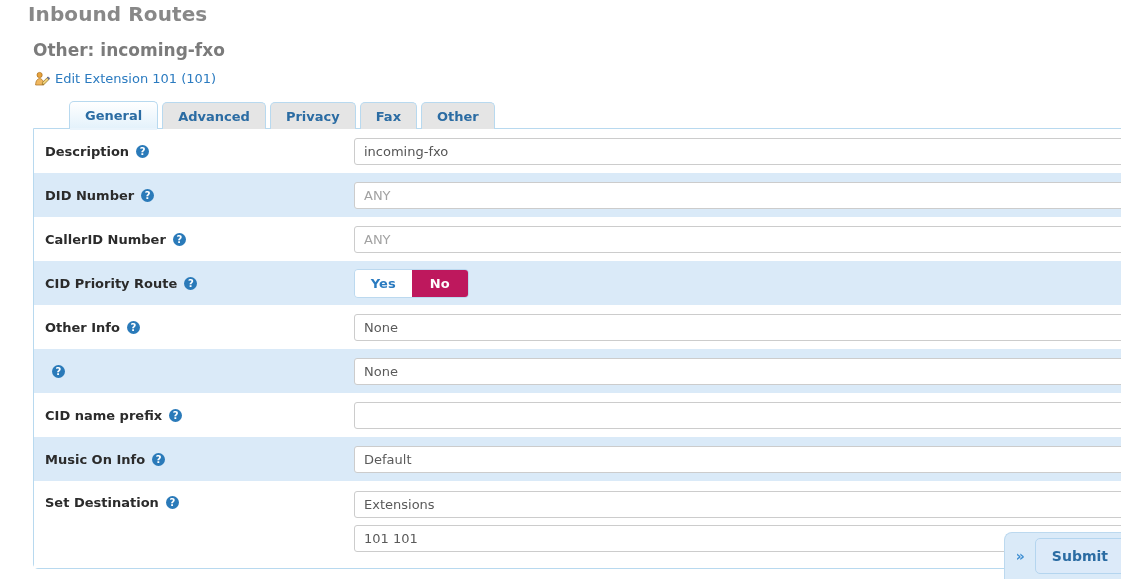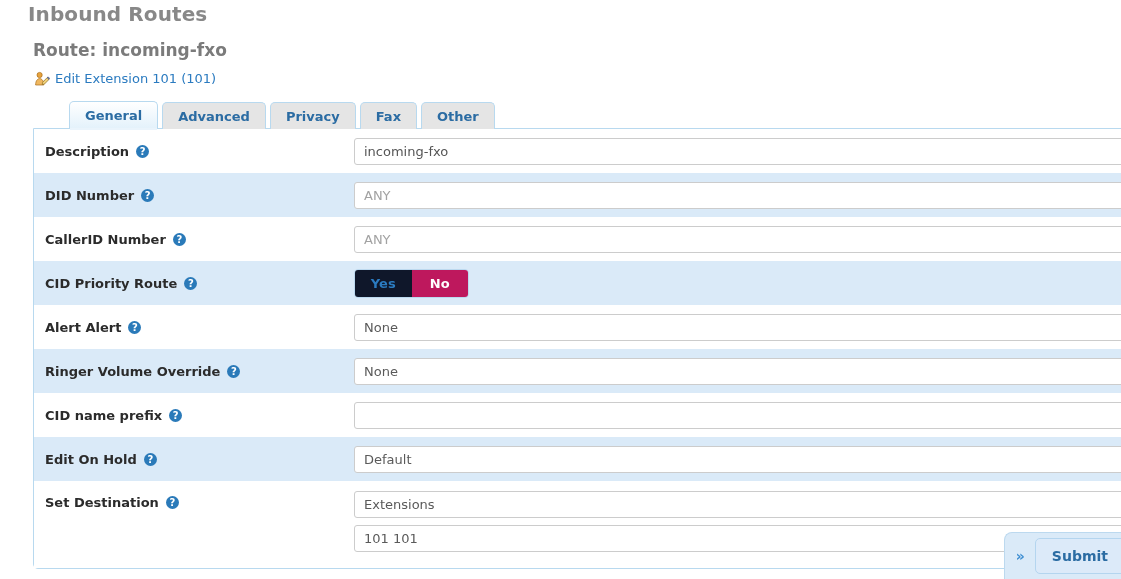--- a/index.html
+++ b/index.html
@@ -188,21 +188,21 @@
     box-sizing: border-box;
   }
   .toggle-btn {
     flex: 1 1 50%;
     display: flex;
     align-items: center;
     justify-content: center;
     font-size: 13px;
     font-weight: bold;
     cursor: pointer;
-    background: #0f172a;
+    background: #ffffff;
     color: #2b7bc0;
     box-sizing: border-box;
   }
   .toggle-btn.on {
     background: #be185d;
     color: #ffffff;
   }
 
   .dest-row { min-height: 87px; align-items: flex-start; padding-top: 10px; }
   .dest-row .row-label { padding-top: 4px; }
@@ -243,21 +243,21 @@
     padding: 9px 22px 9px 16px;
     cursor: pointer;
     white-space: nowrap;
     margin-right: -10px;
   }
 </style>
 </head>
 <body>
 
 <h1 class="page-title">Inbound Routes</h1>
-<h2 class="route-title">Route: incoming-fxo</h2>
+<h2 class="route-title">Other: incoming-fxo</h2>
 
 <div class="edit-link-row">
   <span class="user-edit-icon">
     <svg width="16" height="16" viewBox="0 0 16 16" xmlns="http://www.w3.org/2000/svg">
       <circle cx="5.6" cy="4" r="2.6" fill="#e8a33d" stroke="#a96c17" stroke-width="0.7"></circle>
       <path d="M1.6 14 C1.6 9.8 3.6 7.6 5.7 7.6 C7.8 7.6 9.8 9.8 9.8 14 Z" fill="#f0b860" stroke="#a96c17" stroke-width="0.7"></path>
       <path d="M8.6 11.3 L13.2 6.6 L15 8.4 L10.4 13.1 L8.2 13.6 Z" fill="#f2d27a" stroke="#8a6a20" stroke-width="0.7"></path>
       <path d="M13.2 6.6 L15 8.4 L15.6 7.3 L14.2 5.9 Z" fill="#6e7fb5" stroke="#3d4a74" stroke-width="0.6"></path>
     </svg>
   </span>
@@ -312,51 +312,50 @@
     <div class="row-field">
       <div class="toggle">
         <div class="toggle-btn">Yes</div>
         <div class="toggle-btn on">No</div>
       </div>
     </div>
   </div>
 
   <div class="form-row">
     <div class="row-label">
-      <span class="label-text">Alert Alert</span>
+      <span class="label-text">Other Info</span>
       <span class="help-icon">?</span>
     </div>
     <div class="row-field">
       <input class="txt-input sel" type="text" value="None" style="">
     </div>
   </div>
 
   <div class="form-row alt">
     <div class="row-label">
-      <span class="label-text">Ringer Volume Override</span>
       <span class="help-icon">?</span>
     </div>
     <div class="row-field">
       <input class="txt-input sel" type="text" value="None" style="">
     </div>
   </div>
 
   <div class="form-row">
     <div class="row-label">
       <span class="label-text">CID name prefix</span>
       <span class="help-icon">?</span>
     </div>
     <div class="row-field">
       <input class="txt-input" type="text" value="" style="">
     </div>
   </div>
 
   <div class="form-row alt">
     <div class="row-label">
-      <span class="label-text">Edit On Hold</span>
+      <span class="label-text">Music On Info</span>
       <span class="help-icon">?</span>
     </div>
     <div class="row-field">
       <input class="txt-input sel" type="text" value="Default" style="">
     </div>
   </div>
 
   <div class="form-row dest-row">
     <div class="row-label">
       <span class="label-text">Set Destination</span>

